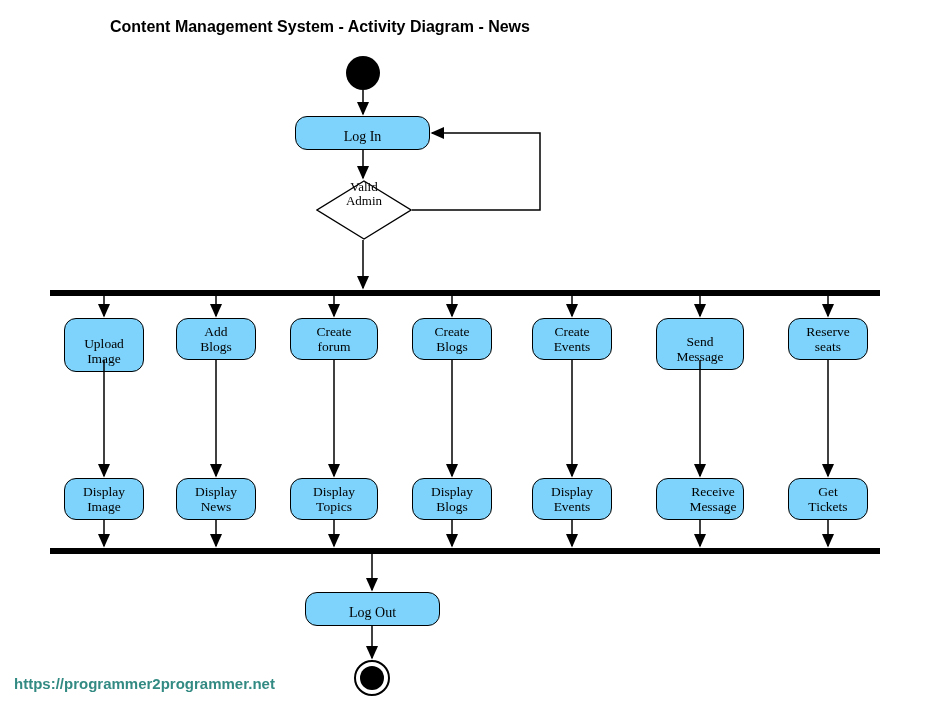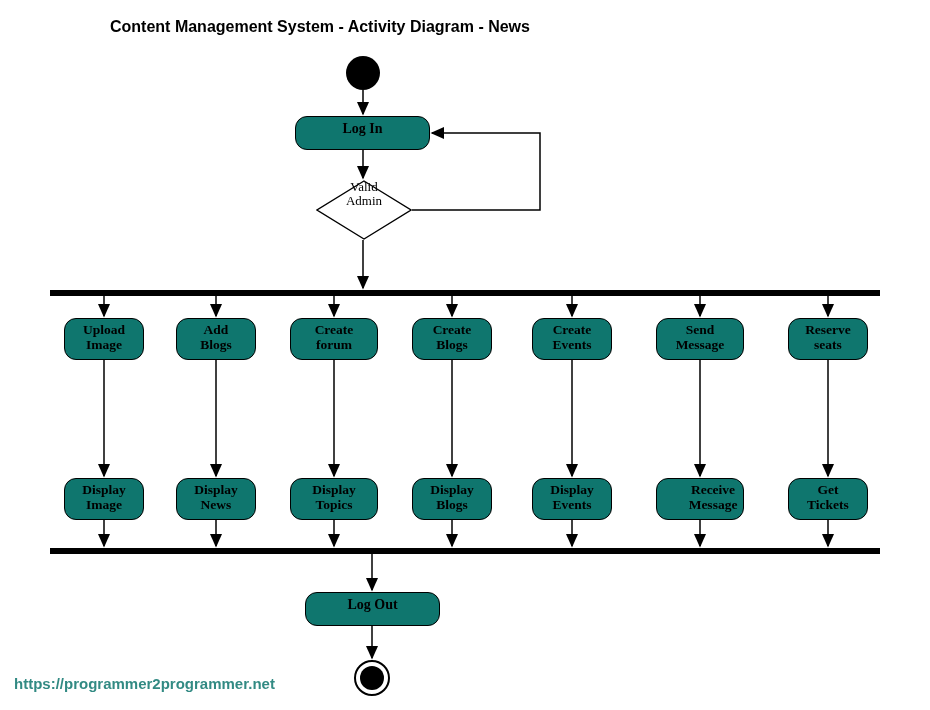--- a/index.html
+++ b/index.html
@@ -40,29 +40,28 @@
     content:"";
     width: 24px;
     height:24px;
     background:#000;
     border-radius:50%;
   }
   .activity {
     position: absolute;
     border: 1.5px solid #000;
     border-radius: 12px;
-    background: #0f766e;
+    background: #7dd3fc;
     display: flex;
-    align-items: flex-start;
+    align-items: flex-end;
     justify-content: center;
     padding: 4px 8px;
     text-align: center;
     font-size: 14px;
     line-height: 1.15;
-    font-weight: bold;
   }
   .small-activity {
     font-size: 13.5px;
     padding: 4px 6px;
     line-height:1.1;
   }
   .decision {
     position: absolute;
     width: 96px;
     height: 60px;
@@ -109,41 +108,41 @@
 <div class="decision" style="left:316px; top:180px;">
   <svg viewBox="0 0 96 60">
       <polygon points="48,1 95,30 48,59 1,30" fill="#fff" stroke="#000" stroke-width="1.3"></polygon>
     </svg>
   <div class="label" style="white-space:pre-line;">Valid
 Admin</div>
 </div>
 
 <div class="bar" style="left:50px; top:290px; width:830px;"></div>
 
-<div class="activity small-activity" style="left:64px; top:318px; width:80px; height:42px;">
+<div class="activity small-activity" style="left:64px; top:318px; width:80px; height:54px;">
     <span style="white-space:pre-line;">Upload
 Image</span>
   </div>
 <div class="activity small-activity" style="left:176px; top:318px; width:80px; height:42px;">
     <span style="white-space:pre-line;">Add
 Blogs</span>
   </div>
 <div class="activity small-activity" style="left:290px; top:318px; width:88px; height:42px;">
     <span style="white-space:pre-line;">Create
 forum</span>
   </div>
 <div class="activity small-activity" style="left:412px; top:318px; width:80px; height:42px;">
     <span style="white-space:pre-line;">Create
 Blogs</span>
   </div>
 <div class="activity small-activity" style="left:532px; top:318px; width:80px; height:42px;">
     <span style="white-space:pre-line;">Create
 Events</span>
   </div>
-<div class="activity small-activity" style="left:656px; top:318px; width:88px; height:42px;">
+<div class="activity small-activity" style="left:656px; top:318px; width:88px; height:52px;">
     <span style="white-space:pre-line;">Send
 Message</span>
   </div>
 <div class="activity small-activity" style="left:788px; top:318px; width:80px; height:42px;">
     <span style="white-space:pre-line;">Reserve
 seats</span>
   </div>
 
 <div class="activity small-activity" style="left:64px; top:478px; width:80px; height:42px;">
     <span style="white-space:pre-line;">Display

